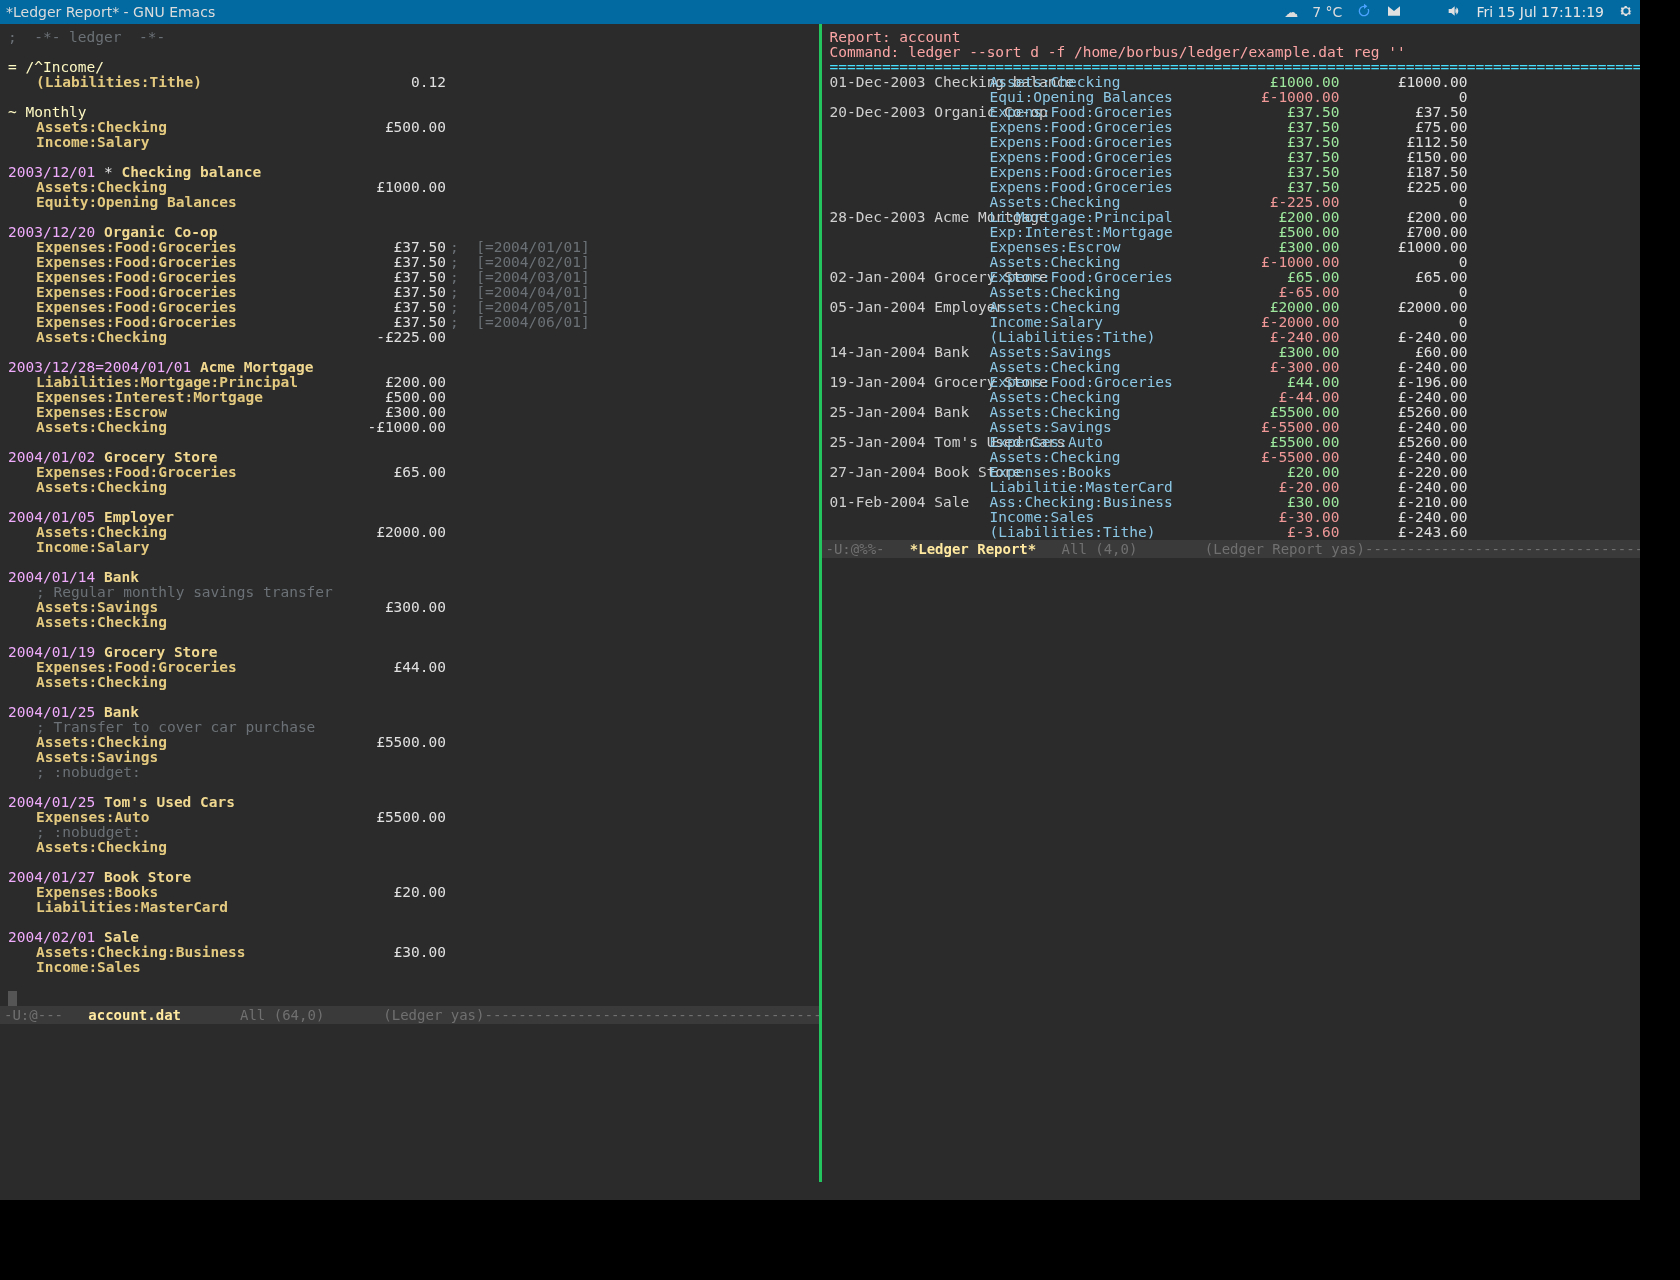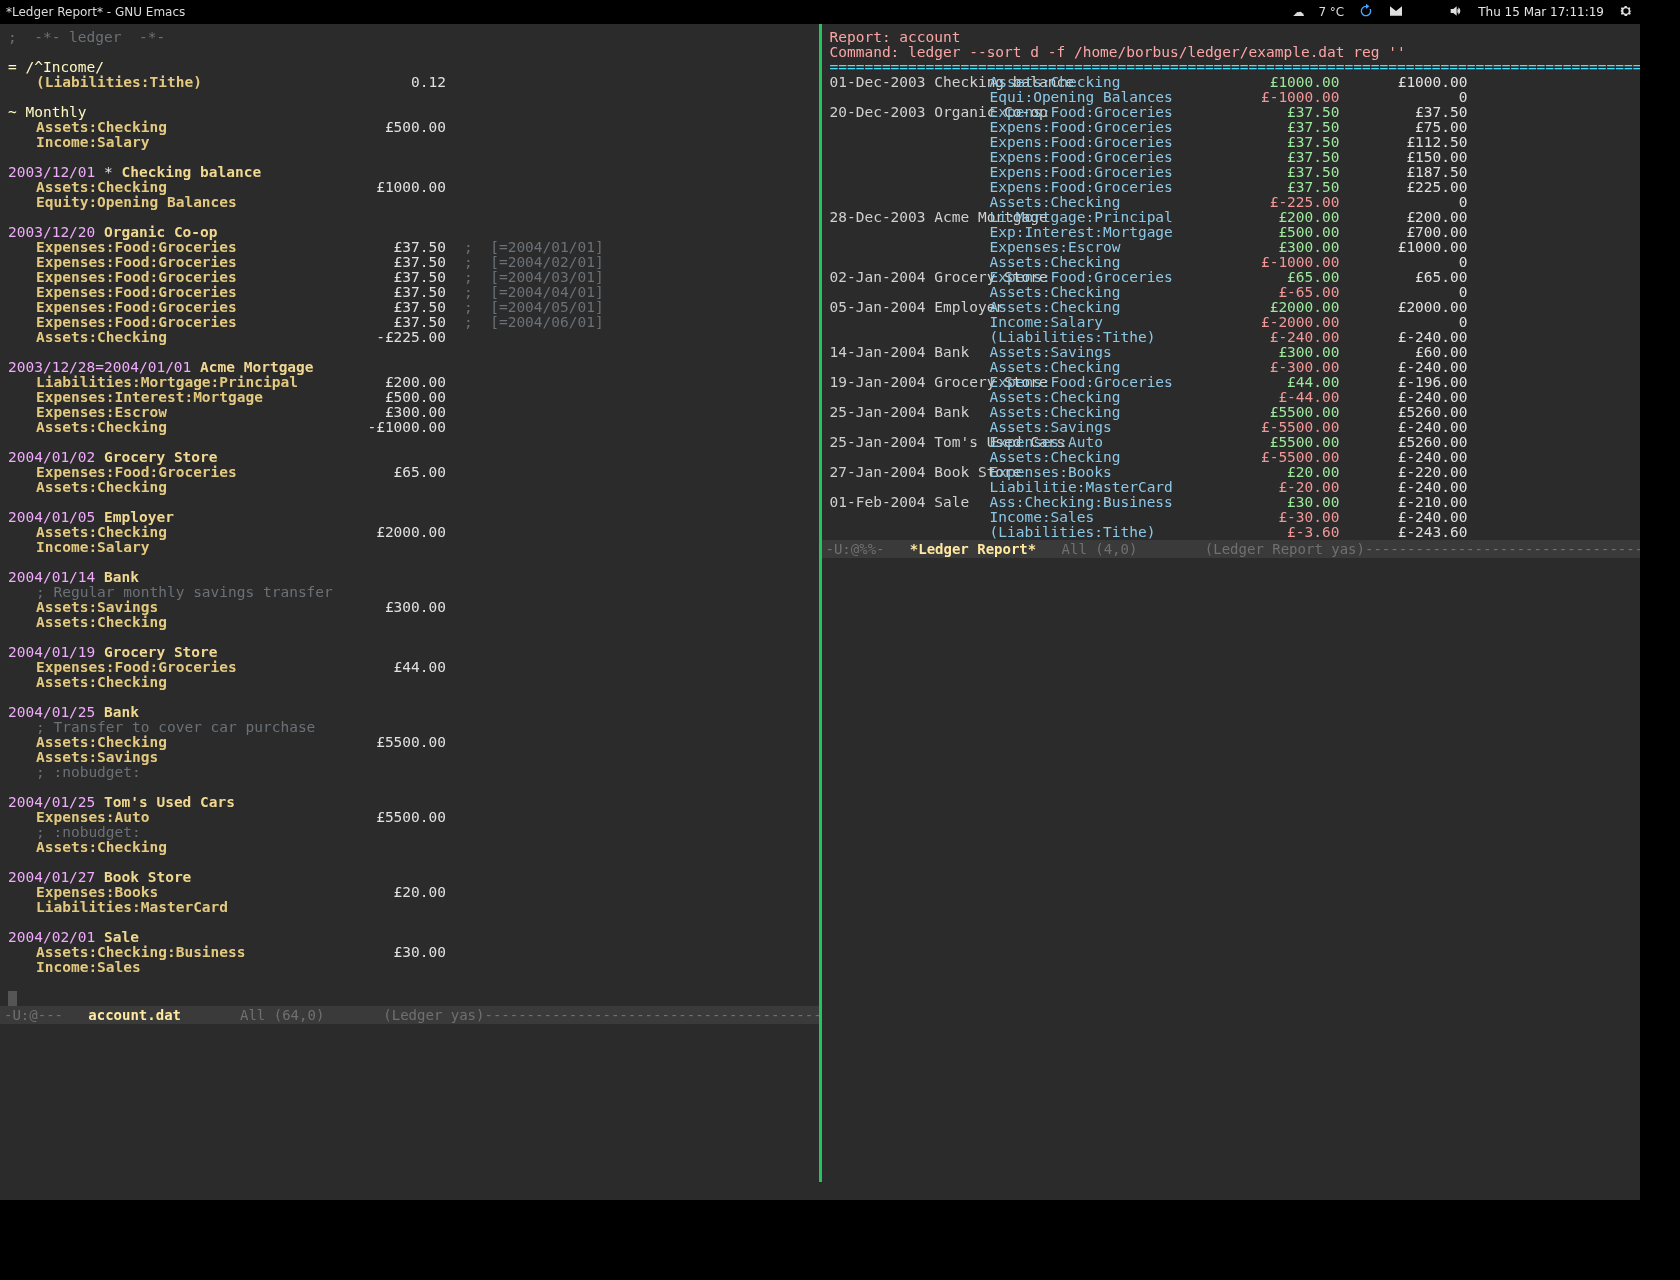--- a/index.html
+++ b/index.html
@@ -1,20 +1,20 @@
 <!DOCTYPE html>
 <html><head>
 <meta charset="utf-8">
 <style>
   html,body{margin:0;padding:0;width:1680px;height:1280px;background:#000;overflow:hidden}
   body{font-family:"DejaVu Sans Mono","Menlo","Consolas",monospace;font-size:14.5px;color:#bfbfbf}
   .app{width:1640px;height:1200px;background:#202224;display:flex;flex-direction:column}
 
   
-  .topbar{height:24px;background:#000000;display:flex;align-items:center;color:#dcdcdc;font-family:"DejaVu Sans","Segoe UI",sans-serif;font-size:12px;padding:0 6px}
+  .topbar{height:24px;background:#0369a1;display:flex;align-items:center;color:#dcdcdc;font-family:"DejaVu Sans","Segoe UI",sans-serif;font-size:14px;padding:0 6px}
   .topbar .title{flex:0 0 auto}
   .topbar .spacer{flex:1 1 auto}
   .topbar .tray{display:flex;align-items:center;gap:14px}
   .topbar svg{width:16px;height:16px;fill:#e0e0e0}
   .topbar .clock{color:#e6e6e6}
 
   
   .panes{flex:1 1 auto;display:flex;background:#2b2b2b}
   .pane{flex:1 1 50%;overflow:hidden}
   .pane-left{border-right:3px solid #22c55e}
@@ -26,21 +26,21 @@
   .date{color:#f0abfc}
   .white{color:#e6e6e6}
   .payee{color:#f0d890;font-weight:bold}
   .acct{color:#e3c97f;font-weight:bold}
   .note{color:#6b7176}
 
   .src-line{height:15px;line-height:15px}
   .src-line .ind{display:inline-block;width:28px}
   .src-line .acct-col{display:inline-block;width:300px;overflow:hidden;vertical-align:top}
   .src-line .amt-col{display:inline-block;width:110px;text-align:right;color:#e0e0e0}
-  .src-line .note-col{display:inline-block;padding-left:18px}
+  .src-line .note-col{display:inline-block;padding-left:4px}
 
   
   .rpt-hdr{color:#fca5a5}
   .rpt-sep{color:#48e0ff}
   .rpt-row{height:15px;line-height:15px}
   .rpt-row span{display:inline-block;vertical-align:top}
   .c-date{width:160px;color:#d0d0d0} 
   .c-acct{width:230px;color:#8cc8e6}
   .c-amt{width:120px;text-align:right}
   .c-bal{width:120px;text-align:right;padding-left:8px;color:#e0e0e0}
@@ -71,21 +71,21 @@
           </svg></span>
       <span><svg viewBox="0 0 24 24">
             <path d="M3 5h18v14H3zM3 5l9 7 9-7"></path>
           </svg></span>
       <span><svg viewBox="0 0 24 24">
             <path d="M7 20V10M12 20V4M17 20v-7"></path>
           </svg></span>
       <span><svg viewBox="0 0 24 24">
             <path d="M4 9v6h4l5 4V5L8 9H4zm12 3a4 4 0 0 0-2-3.5v7A4 4 0 0 0 16 12zm2.5 0a6.5 6.5 0 0 0-3-5.5v11a6.5 6.5 0 0 0 3-5.5z"></path>
           </svg></span>
-      <span class="clock">Thu 15 Mar 17:11:19</span>
+      <span class="clock">Fri 15 Jul 17:11:19</span>
       <span><svg viewBox="0 0 24 24">
             <path d="M12 8a4 4 0 1 0 0 8 4 4 0 0 0 0-8zm9 4l-2 .5-.8 2 1 1.8-1.4 1.4-1.8-1-2 .8-.5 2H10l-.5-2-2-.8-1.8 1L4.3 16l1-1.8-.8-2L2.5 12l2-.5.8-2-1-1.8L5.7 6.3l1.8 1 2-.8.5-2h3l.5 2 2 .8 1.8-1 1.4 1.4-1 1.8.8 2z"></path>
           </svg></span>
     </div>
   </div>
 
   <div class="panes">
 
     <div class="pane pane-left">
       <div class="buffer" id="left-buf"><div class="src-line"><span class="cmt">;  -*- ledger  -*-</span></div><div class="src-line"></div><div class="src-line"><span class="kwd">= /^Income/</span></div><div class="src-line"><span class="ind"></span><span class="acct-col"><span class="acct">(Liabilities:Tithe)</span></span><span class="amt-col">0.12</span></div><div class="src-line"></div><div class="src-line"><span class="kwd">~ Monthly</span></div><div class="src-line"><span class="ind"></span><span class="acct-col"><span class="acct">Assets:Checking</span></span><span class="amt-col">£500.00</span></div><div class="src-line"><span class="ind"></span><span class="acct-col"><span class="acct">Income:Salary</span></span><span class="amt-col"></span></div><div class="src-line"></div><div class="src-line"><span class="date">2003/12/01</span> <span class="white">*</span> <span class="payee">Checking balance</span></div><div class="src-line"><span class="ind"></span><span class="acct-col"><span class="acct">Assets:Checking</span></span><span class="amt-col">£1000.00</span></div><div class="src-line"><span class="ind"></span><span class="acct-col"><span class="acct">Equity:Opening Balances</span></span><span class="amt-col"></span></div><div class="src-line"></div><div class="src-line"><span class="date">2003/12/20</span> <span class="payee">Organic Co-op</span></div><div class="src-line"><span class="ind"></span><span class="acct-col"><span class="acct">Expenses:Food:Groceries</span></span><span class="amt-col">£37.50</span><span class="note-col note">;  [=2004/01/01]</span></div><div class="src-line"><span class="ind"></span><span class="acct-col"><span class="acct">Expenses:Food:Groceries</span></span><span class="amt-col">£37.50</span><span class="note-col note">;  [=2004/02/01]</span></div><div class="src-line"><span class="ind"></span><span class="acct-col"><span class="acct">Expenses:Food:Groceries</span></span><span class="amt-col">£37.50</span><span class="note-col note">;  [=2004/03/01]</span></div><div class="src-line"><span class="ind"></span><span class="acct-col"><span class="acct">Expenses:Food:Groceries</span></span><span class="amt-col">£37.50</span><span class="note-col note">;  [=2004/04/01]</span></div><div class="src-line"><span class="ind"></span><span class="acct-col"><span class="acct">Expenses:Food:Groceries</span></span><span class="amt-col">£37.50</span><span class="note-col note">;  [=2004/05/01]</span></div><div class="src-line"><span class="ind"></span><span class="acct-col"><span class="acct">Expenses:Food:Groceries</span></span><span class="amt-col">£37.50</span><span class="note-col note">;  [=2004/06/01]</span></div><div class="src-line"><span class="ind"></span><span class="acct-col"><span class="acct">Assets:Checking</span></span><span class="amt-col">-£225.00</span></div><div class="src-line"></div><div class="src-line"><span class="date">2003/12/28=2004/01/01</span> <span class="payee">Acme Mortgage</span></div><div class="src-line"><span class="ind"></span><span class="acct-col"><span class="acct">Liabilities:Mortgage:Principal</span></span><span class="amt-col">£200.00</span></div><div class="src-line"><span class="ind"></span><span class="acct-col"><span class="acct">Expenses:Interest:Mortgage</span></span><span class="amt-col">£500.00</span></div><div class="src-line"><span class="ind"></span><span class="acct-col"><span class="acct">Expenses:Escrow</span></span><span class="amt-col">£300.00</span></div><div class="src-line"><span class="ind"></span><span class="acct-col"><span class="acct">Assets:Checking</span></span><span class="amt-col">-£1000.00</span></div><div class="src-line"></div><div class="src-line"><span class="date">2004/01/02</span> <span class="payee">Grocery Store</span></div><div class="src-line"><span class="ind"></span><span class="acct-col"><span class="acct">Expenses:Food:Groceries</span></span><span class="amt-col">£65.00</span></div><div class="src-line"><span class="ind"></span><span class="acct-col"><span class="acct">Assets:Checking</span></span><span class="amt-col"></span></div><div class="src-line"></div><div class="src-line"><span class="date">2004/01/05</span> <span class="payee">Employer</span></div><div class="src-line"><span class="ind"></span><span class="acct-col"><span class="acct">Assets:Checking</span></span><span class="amt-col">£2000.00</span></div><div class="src-line"><span class="ind"></span><span class="acct-col"><span class="acct">Income:Salary</span></span><span class="amt-col"></span></div><div class="src-line"></div><div class="src-line"><span class="date">2004/01/14</span> <span class="payee">Bank</span></div><div class="src-line"><span class="ind"></span><span class="note">; Regular monthly savings transfer</span></div><div class="src-line"><span class="ind"></span><span class="acct-col"><span class="acct">Assets:Savings</span></span><span class="amt-col">£300.00</span></div><div class="src-line"><span class="ind"></span><span class="acct-col"><span class="acct">Assets:Checking</span></span><span class="amt-col"></span></div><div class="src-line"></div><div class="src-line"><span class="date">2004/01/19</span> <span class="payee">Grocery Store</span></div><div class="src-line"><span class="ind"></span><span class="acct-col"><span class="acct">Expenses:Food:Groceries</span></span><span class="amt-col">£44.00</span></div><div class="src-line"><span class="ind"></span><span class="acct-col"><span class="acct">Assets:Checking</span></span><span class="amt-col"></span></div><div class="src-line"></div><div class="src-line"><span class="date">2004/01/25</span> <span class="payee">Bank</span></div><div class="src-line"><span class="ind"></span><span class="note">; Transfer to cover car purchase</span></div><div class="src-line"><span class="ind"></span><span class="acct-col"><span class="acct">Assets:Checking</span></span><span class="amt-col">£5500.00</span></div><div class="src-line"><span class="ind"></span><span class="acct-col"><span class="acct">Assets:Savings</span></span><span class="amt-col"></span></div><div class="src-line"><span class="ind"></span><span class="note">; :nobudget:</span></div><div class="src-line"></div><div class="src-line"><span class="date">2004/01/25</span> <span class="payee">Tom's Used Cars</span></div><div class="src-line"><span class="ind"></span><span class="acct-col"><span class="acct">Expenses:Auto</span></span><span class="amt-col">£5500.00</span></div><div class="src-line"><span class="ind"></span><span class="note">; :nobudget:</span></div><div class="src-line"><span class="ind"></span><span class="acct-col"><span class="acct">Assets:Checking</span></span><span class="amt-col"></span></div><div class="src-line"></div><div class="src-line"><span class="date">2004/01/27</span> <span class="payee">Book Store</span></div><div class="src-line"><span class="ind"></span><span class="acct-col"><span class="acct">Expenses:Books</span></span><span class="amt-col">£20.00</span></div><div class="src-line"><span class="ind"></span><span class="acct-col"><span class="acct">Liabilities:MasterCard</span></span><span class="amt-col"></span></div><div class="src-line"></div><div class="src-line"><span class="date">2004/02/01</span> <span class="payee">Sale</span></div><div class="src-line"><span class="ind"></span><span class="acct-col"><span class="acct">Assets:Checking:Business</span></span><span class="amt-col">£30.00</span></div><div class="src-line"><span class="ind"></span><span class="acct-col"><span class="acct">Income:Sales</span></span><span class="amt-col"></span></div><div class="src-line"></div><span class="cursor"></span></div>

